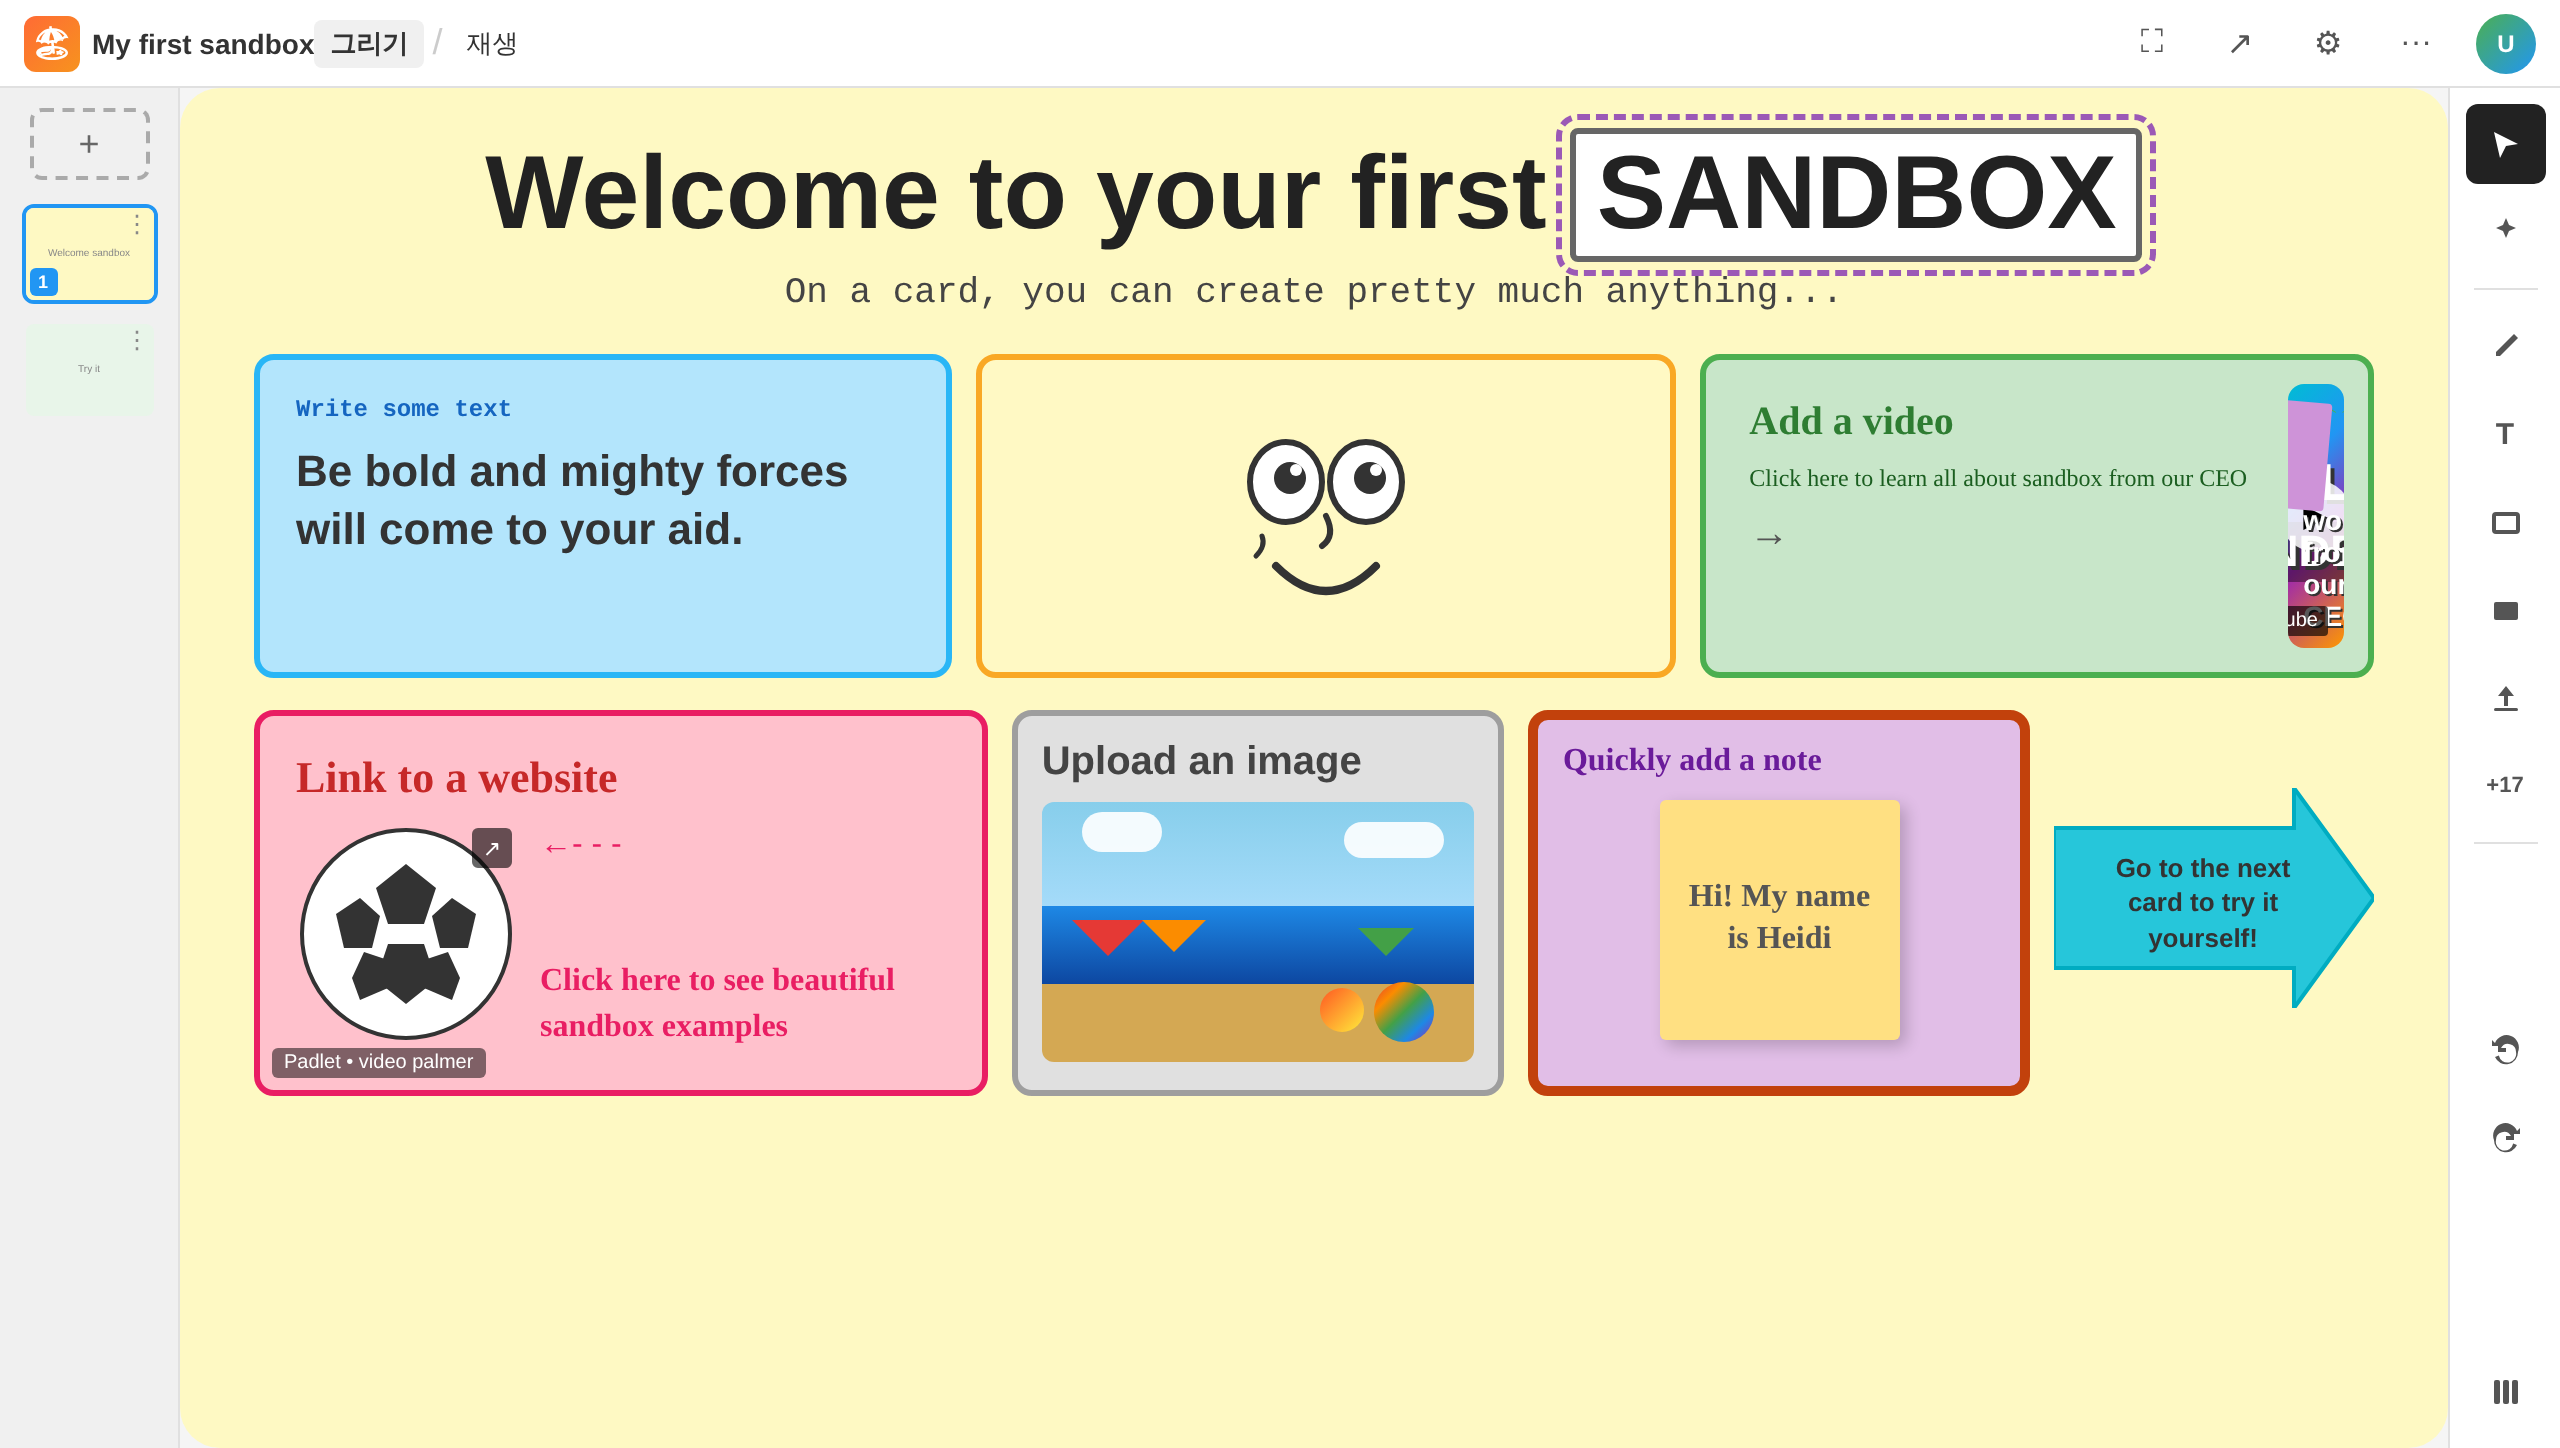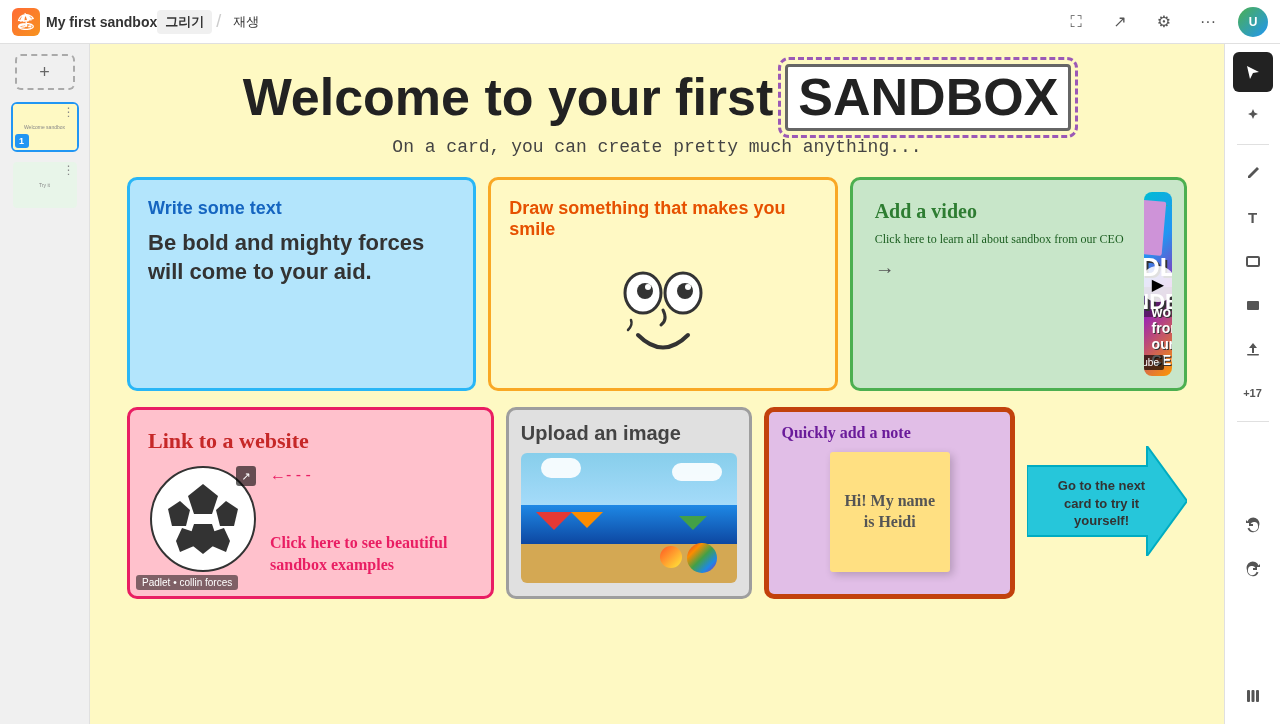--- a/index.html
+++ b/index.html
@@ -159,20 +159,21 @@
       font-size: 12px;
       line-height: 1;
     }
 
     
     .canvas-area {
       flex: 1;
       background: #fef9c3;
       overflow: hidden;
       position: relative;
+      border-radius: 20px;
     }
 
     
     .canvas-content {
       padding: 20px 30px;
       display: flex;
       flex-direction: column;
       align-items: center;
       gap: 16px;
     }
@@ -239,24 +240,24 @@
     .card-gray {
       background: #e0e0e0;
       border: 3px solid #9e9e9e;
     }
     .card-purple {
       background: #e1bee7;
       border: 5px solid #c2410c;
     }
 
     .card-title {
-      font-size: 18px;
+      font-size: 12px;
       font-weight: 700;
       margin-bottom: 10px;
-      font-family: Liberation Sans, sans-serif;
+      font-family: Liberation Mono, monospace;
     }
     .card-blue .card-title { color: #1565c0; }
     .card-yellow .card-title { color: #e65100; }
     .card-green .card-title { color: #2e7d32; font-size: 22px; }
     .card-pink .card-title { color: #c62828; font-size: 22px; font-family: 'Comic Sans MS', cursive; }
 
     .card-text {
       font-size: 22px;
       font-weight: 700;
       color: #333;
@@ -378,21 +379,20 @@
       </div>
 
       <div class="card-row">
 
         <div class="card card-blue card-row-item">
           <div class="card-title">Write some text</div>
           <div class="card-text">Be bold and mighty forces will come to your aid.</div>
         </div>
 
         <div class="card card-yellow card-row-item">
-          <div class="card-title" style="color:#e65100;">Draw something that makes you smile</div>
           <div class="smiley-container">
             <svg width="120" height="110" viewBox="0 0 120 110">
 
               <ellipse cx="40" cy="38" rx="18" ry="20" fill="white" stroke="#333" stroke-width="3"></ellipse>
               <circle cx="42" cy="36" r="8" fill="#333"></circle>
               <circle cx="45" cy="32" r="3" fill="white"></circle>
 
               <ellipse cx="80" cy="38" rx="18" ry="20" fill="white" stroke="#333" stroke-width="3"></ellipse>
               <circle cx="82" cy="36" r="8" fill="#333"></circle>
               <circle cx="85" cy="32" r="3" fill="white"></circle>
@@ -452,21 +452,21 @@
                 <polygon points="82,77 76,64 64,68 64,82 78,88" fill="#333"></polygon>
               </svg>
               <div style="position:absolute;top:2px;right:2px;background:rgba(0,0,0,0.6);color:white;width:20px;height:20px;display:flex;align-items:center;justify-content:center;font-size:11px;border-radius:3px;">↗</div>
             </div>
             <div>
 
               <div style="color:#e91e63;font-size:16px;margin-bottom:4px;">←- - -</div>
               <div style="font-size:16px;font-weight:700;color:#e91e63;font-family:'Comic Sans MS',cursive;line-height:1.4;margin-top:48px;">Click here to see beautiful sandbox examples</div>
             </div>
           </div>
-          <div style="position:absolute;bottom:6px;left:6px;background:rgba(0,0,0,0.5);color:white;font-size:10px;padding:2px 6px;border-radius:3px;">Padlet • collin forces</div>
+          <div style="position:absolute;bottom:6px;left:6px;background:rgba(0,0,0,0.5);color:white;font-size:10px;padding:2px 6px;border-radius:3px;">Padlet • video palmer</div>
         </div>
 
         <div class="card card-gray card-row-item" style="padding:12px;">
           <div style="font-size:20px;font-weight:700;color:#444;margin-bottom:8px;">Upload an image</div>
 
           <div style="width:100%;height:130px;border-radius:6px;overflow:hidden;position:relative;">
 
             <div style="position:absolute;top:0;left:0;right:0;height:55%;background:linear-gradient(180deg,#87ceeb,#b0e0ff);"></div>
 
             <div style="position:absolute;top:5px;left:20px;width:40px;height:20px;background:white;border-radius:20px;opacity:0.9;"></div>

